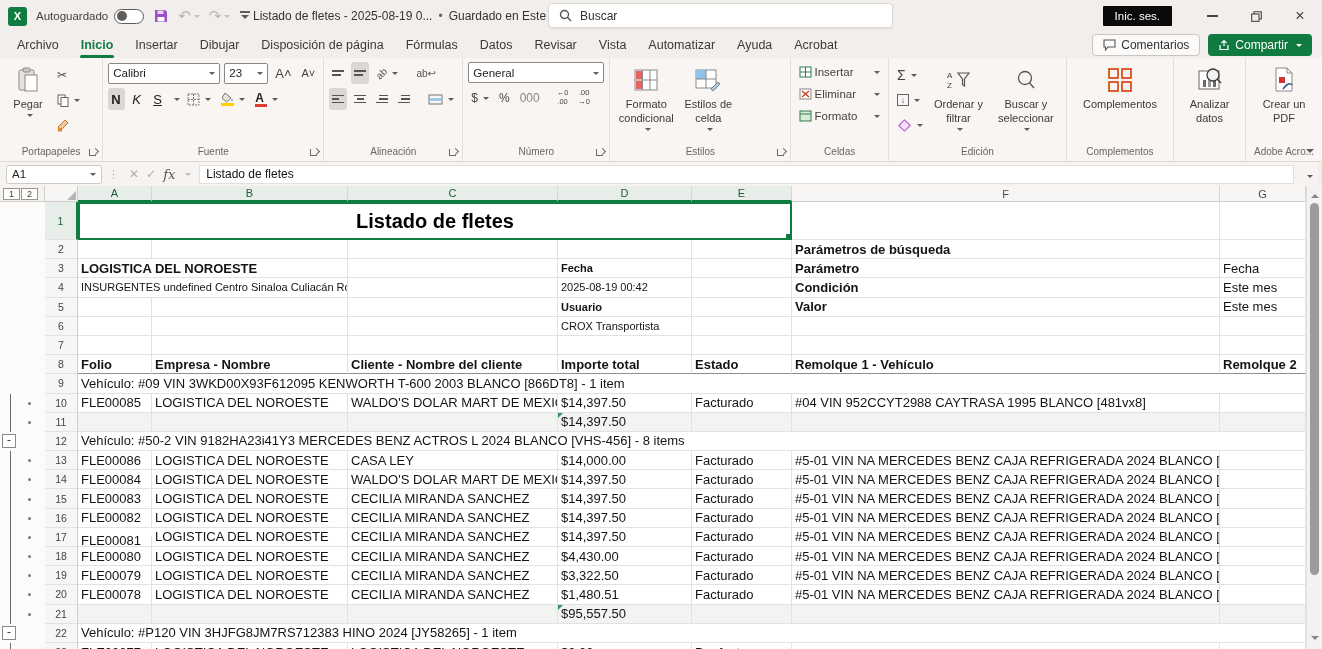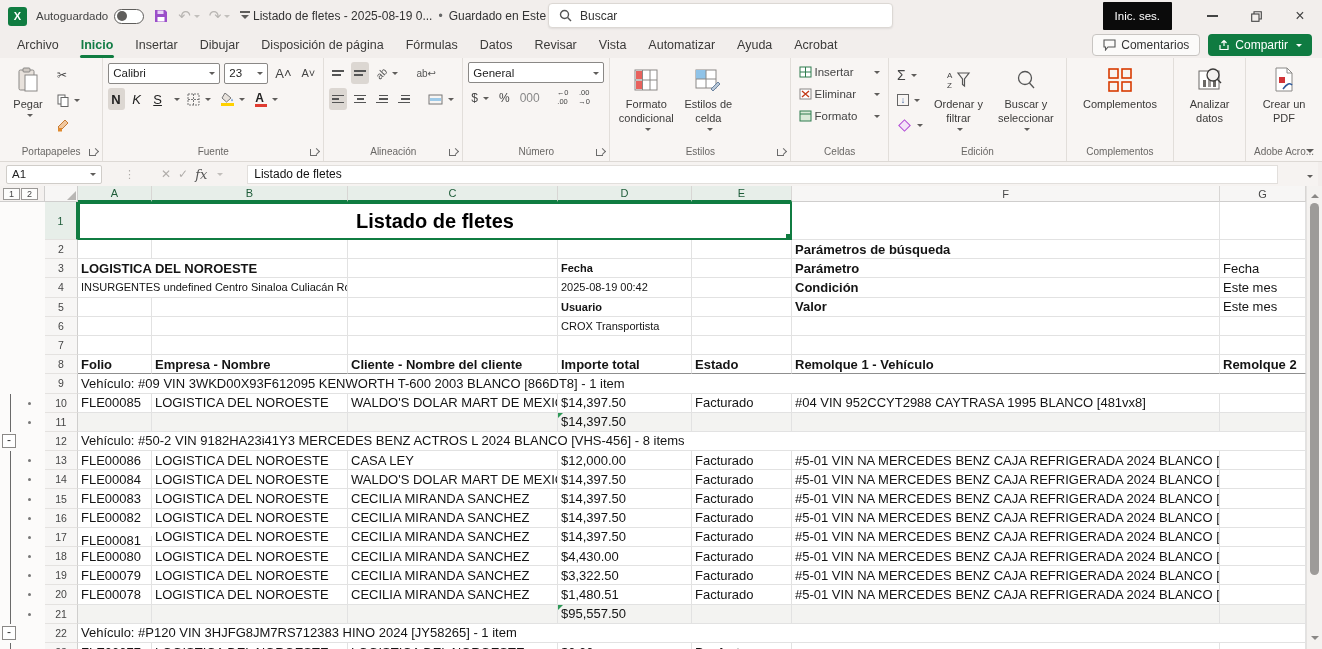--- a/index.html
+++ b/index.html
@@ -17,21 +17,21 @@
   .dim { color:#b8b5b2; }
   .chv { display:inline-block; width:0; height:0; border:3.5px solid transparent; border-top-color:#5f5d5b; margin-left:3px; position:relative; top:2px; }
   .chv.dim2 { border-top-color:#c2bfbc; }
   .qat-more { width:12px; height:10px; position:relative; }
   .qat-more::before { content:""; position:absolute; top:0; left:1px; right:1px; height:1.5px; background:#5f5d5b; }
   .qat-more::after { content:""; position:absolute; top:4px; left:2px; border:4px solid transparent; border-top-color:#5f5d5b; }
   .tb-title { position:absolute; left:253px; top:0; height:32px; display:flex; align-items:center; font-size:12px; color:#333; gap:6px; white-space:nowrap; }
   .tb-title .sep { color:#666; }
   .tb-search { position:absolute; left:548px; top:3px; width:345px; height:25px; background:#fff; border:1px solid #dcd8d4; border-radius:4px; box-shadow:0 1px 2px rgba(0,0,0,.08); display:flex; align-items:center; padding-left:10px; gap:8px; font-size:12px; color:#333; }
   .tb-right { position:absolute; right:0; top:0; height:32px; display:flex; align-items:center; }
-  .signin { height:28px; margin-right:18px; background:#0b0b0b; color:#fff; font-size:11.5px; padding:0 12px; display:flex; align-items:center; border-radius:1px; }
+  .signin { height:20px; margin-right:18px; background:#0b0b0b; color:#fff; font-size:11.5px; padding:0 12px; display:flex; align-items:center; border-radius:1px; }
   .wc { width:44px; height:32px; display:flex; align-items:center; justify-content:center; color:#444; }
   .wc .minbar { width:11px; height:1.3px; background:#444; }
   .wc.close { font-size:16px; }
 
   
   .tabrow { position:absolute; top:32px; left:0; right:0; height:26px; display:flex; align-items:center; background:#f2eeec; }
   #tabs { display:flex; align-items:center; height:100%; padding-left:6px; }
   .tab { padding:0 11px; font-size:12.5px; color:#3b3a39; height:100%; display:flex; align-items:center; position:relative; }
   .tab.active { font-weight:bold; color:#127c45; }
   .tab.active::after { content:""; position:absolute; left:10px; right:10px; bottom:0; height:3px; background:#107c41; border-radius:2px; }
@@ -60,21 +60,21 @@
   .NKS { font-size:13px; color:#222; width:17px; text-align:center; }
   .redbar { display:block; height:3px; background:#e03c31; margin-top:0px; }
   .yellowbar { display:block; height:3px; background:#ffd100; margin-top:0px; }
   .dec2 { font-size:7.5px; line-height:1.15; color:#444; text-align:center; }
   .fx-ic { font-size:14px; color:#444; }
   .eraser { width:9px; height:9px; border:1.5px solid #b14bd4; background:#f4e3f8; transform:rotate(45deg); margin:0 3px; }
   .fillbox { width:12px; height:12px; border:1px solid #666; display:flex; align-items:center; justify-content:center; font-size:9px; color:#2b579a; }
   .ribbon-collapse { position:absolute; right:8px; bottom:4px; width:0; height:0; border:4px solid transparent; border-top-color:#5f5d5b; }
 
   
-  .formulabar { position:absolute; top:162px; left:0; right:4px; height:24px; background:#f6f3f1; display:flex; align-items:center; padding:2px 0 2px 6px; gap:20px; }
+  .formulabar { position:absolute; top:162px; left:0; right:4px; height:24px; background:#f6f3f1; display:flex; align-items:center; padding:2px 0 2px 6px; gap:4px; }
   .namebox { width:96px; height:19px; background:#fff; border:1px solid #d0cdc9; border-radius:2px; font-size:11.5px; color:#222; display:flex; align-items:center; padding:0 5px; justify-content:space-between; }
   .fb-sep { color:#b0adaa; font-size:11px; padding:0 2px; }
   .fb-icons { display:flex; align-items:center; gap:7px; font-size:12px; color:#b0adaa; padding:0 4px; }
   .fb-fx { font-style:italic; font-family:"DejaVu Serif",serif; color:#555; font-size:13px; }
   .fb-input { flex:1; height:19px; background:#fff; border:1px solid #e2dfdc; font-size:12px; color:#111; display:flex; align-items:center; padding:0 6px; }
   .fb-exp { width:20px; text-align:center; }
 
   
   .grid { position:absolute; top:186px; left:0; right:0; bottom:0; background:#fff; overflow:hidden; }
   .grid-top { display:flex; height:16px; }
@@ -820,21 +820,21 @@
           <div class="gcell" style="width: 74px;">
             <span class="ct">FLE00086</span>
           </div>
           <div class="gcell" style="width: 196px;">
             <span class="ct">LOGISTICA DEL NOROESTE</span>
           </div>
           <div class="gcell" style="width: 210px;">
             <span class="ct">CASA LEY</span>
           </div>
           <div class="gcell" style="width: 134px;">
-            <span class="ct">$12,000.00</span>
+            <span class="ct">$14,000.00</span>
           </div>
           <div class="gcell" style="width: 100px;">
             <span class="ct">Facturado</span>
           </div>
           <div class="gcell" style="width: 428px;">
             <span class="ct">#5-01 VIN NA MERCEDES BENZ CAJA REFRIGERADA 2024 BLANCO [VHS</span>
           </div>
           <div class="gcell" style="width: 86px;">
             <span class="ct"></span>
           </div>

